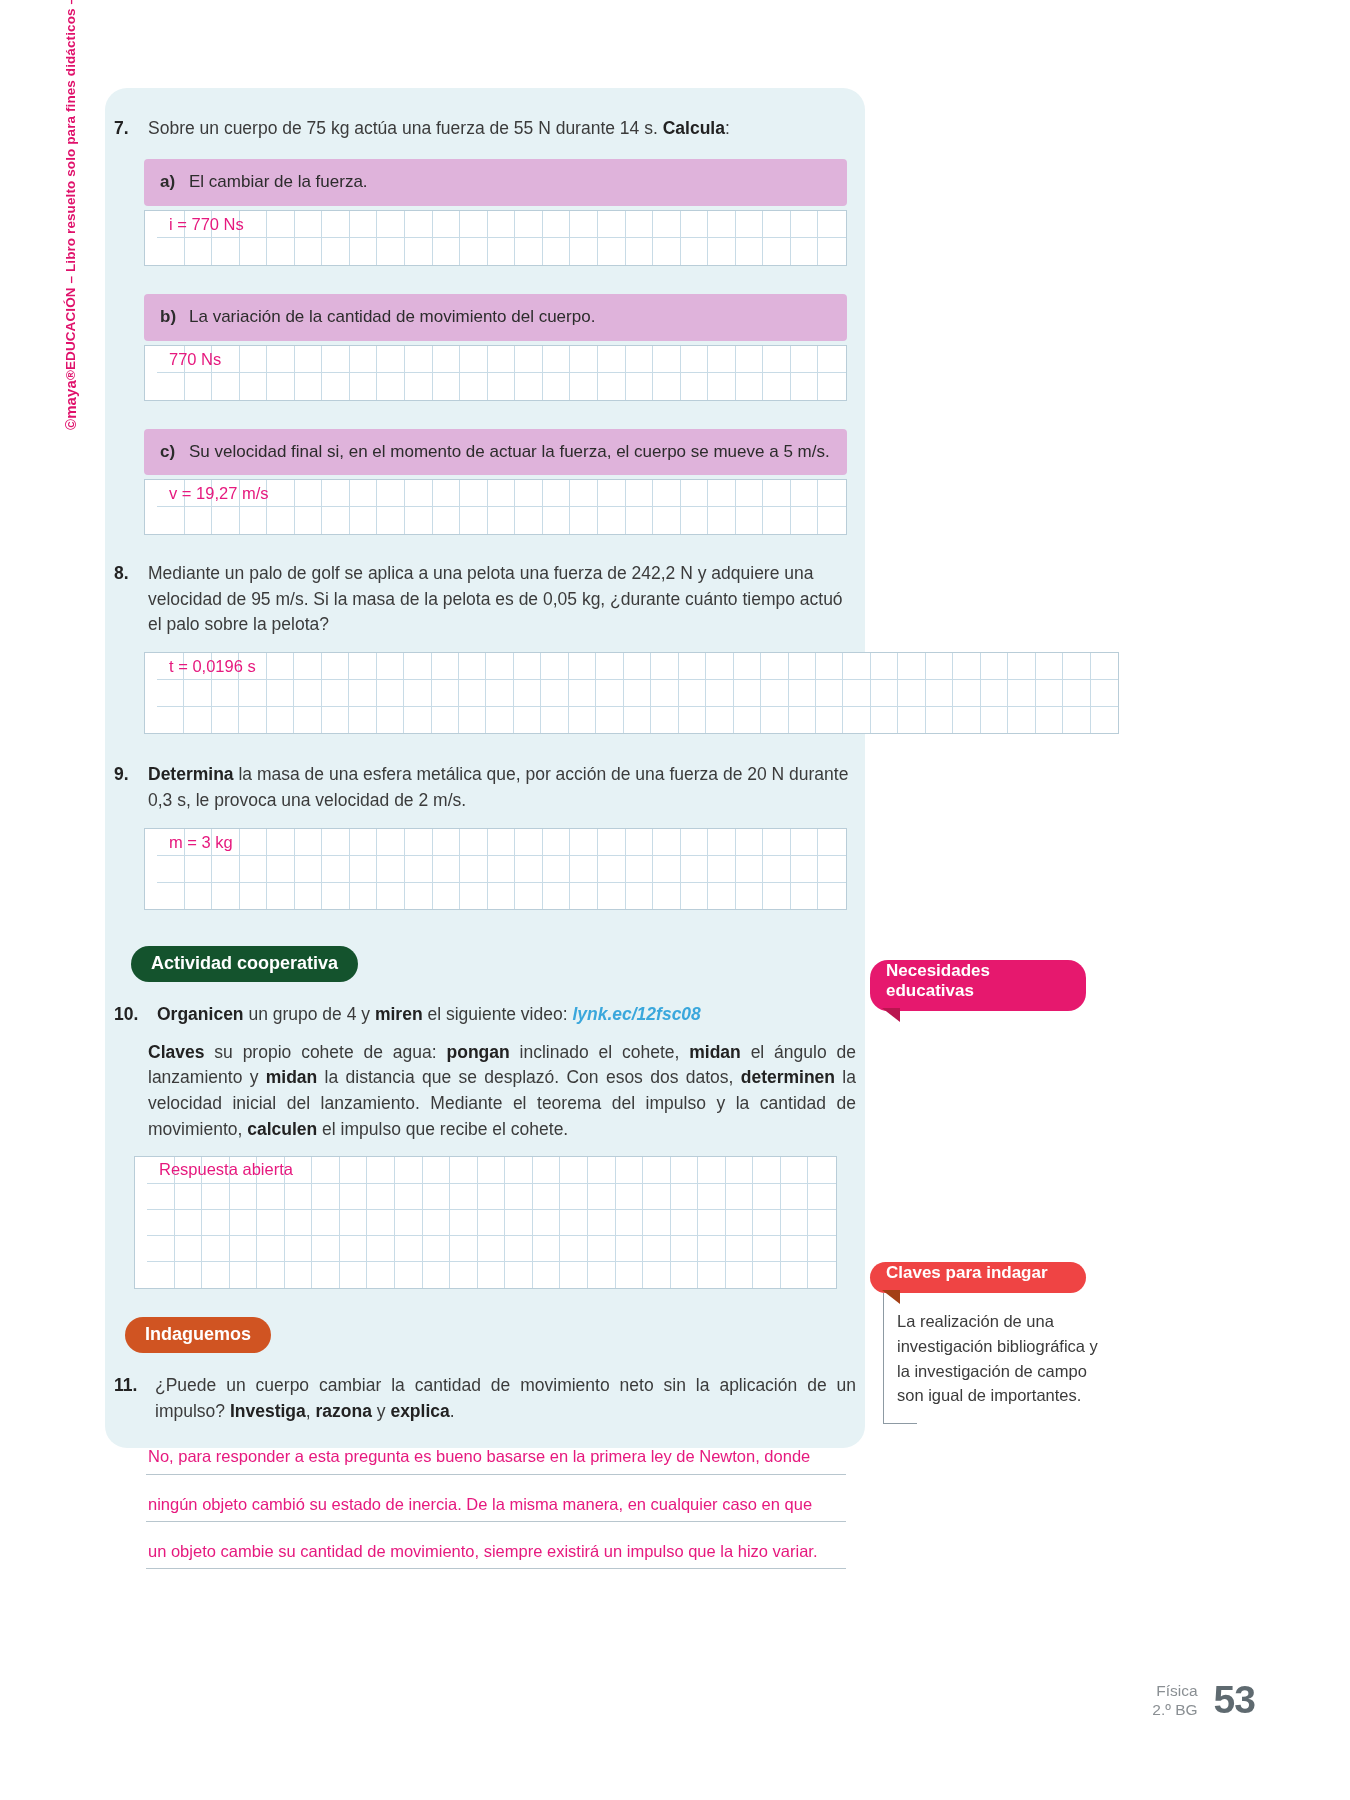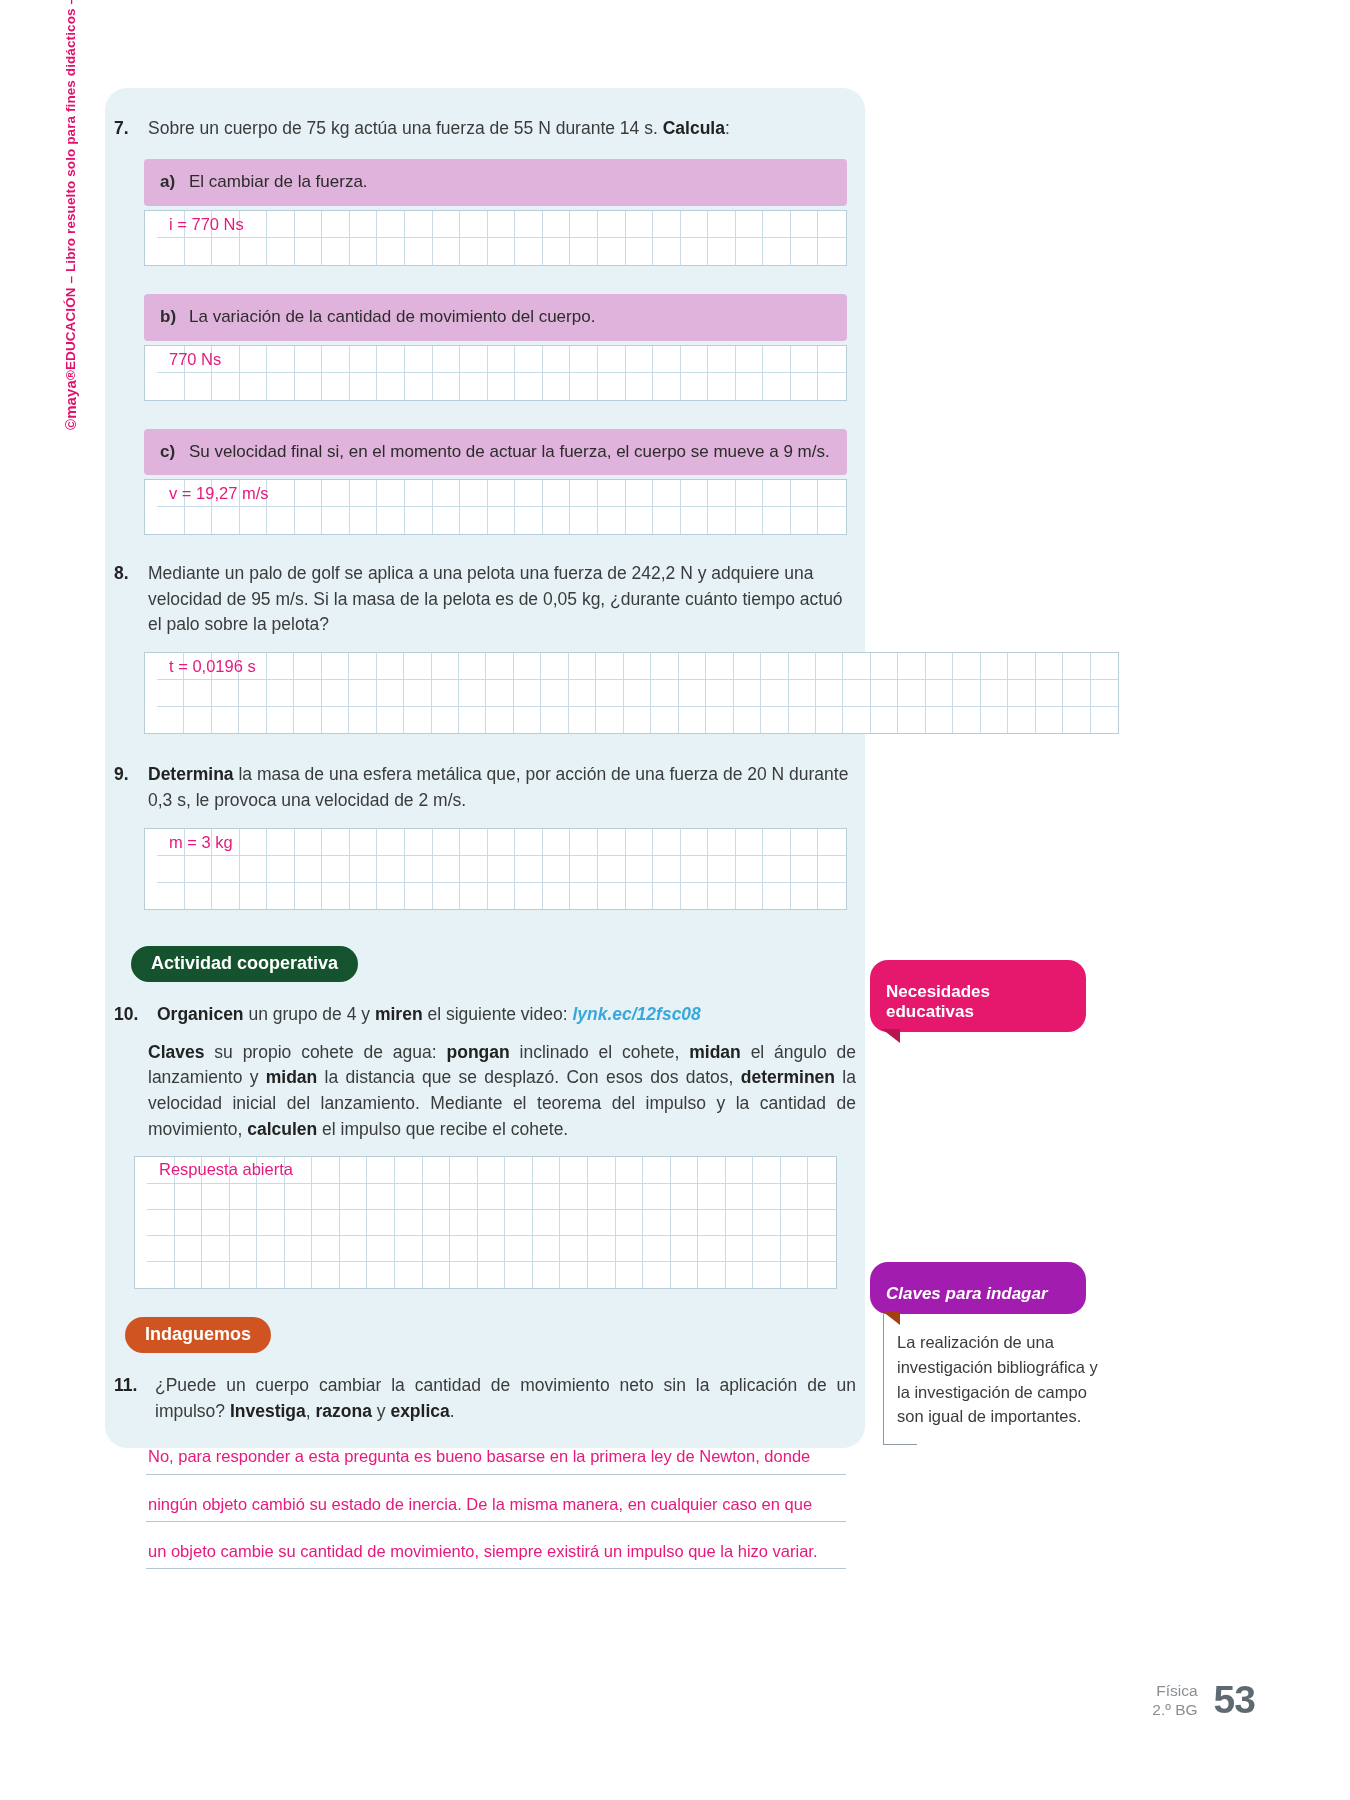--- a/index.html
+++ b/index.html
@@ -125,28 +125,28 @@
     line-height:1.3;
   }
 
   
   .callout{position:absolute;width:248px;}
   .callout .chead{
     position:relative;
     color:#fff;
     font-weight:bold;
     font-size:17px;
-    padding:22px 16px 10px 16px;
+    padding:1px 16px 10px 16px;
     border-radius:18px;
     display:inline-block;
     width:216px;
     box-sizing:border-box;
   }
   .chead-pink{background:#e6186e;}
-  .chead-orange{background:#a21caf;font-style:italic;}
+  .chead-orange{background:#ef4444;}
   .ctail{
     position:absolute;
     left:12px; bottom:-11px;
     width:18px;height:14px;
     clip-path:polygon(0 0,100% 0,100% 100%);
   }
   .ctail-pink{background:#b9154f;}
   .ctail-orange{background:#a43f15;}
   .cbody{
     border-left:1.5px solid #8d9aa3;
@@ -315,21 +315,21 @@
       <div class="cell" style="border-bottom: none;"></div>
       <div class="cell" style="border-bottom: none;"></div>
       <div class="cell" style="border-bottom: none;"></div>
       <div class="cell" style="border-bottom: none;"></div>
       <div class="cell" style="border-bottom: none;"></div>
       <div class="cell" style="border-right: none; border-bottom: none;"></div>
     </div>
 
   <div class="subq" style="margin:28px 0 0 39px;width:673px;">
     <span class="letter">c)</span>
-    <span>Su velocidad final si, en el momento de actuar la fuerza, el cuerpo se mueve a 9 m/s.</span>
+    <span>Su velocidad final si, en el momento de actuar la fuerza, el cuerpo se mueve a 5 m/s.</span>
   </div>
   <div class="grid" id="g7c" style="margin: 4px 0px 0px 39px; width: 703px; height: 56px; grid-template-columns: repeat(25, 1fr); grid-template-rows: repeat(2, 1fr);">
     <div class="ans" style="left:24px;top:4px;">v = 19,27 m/s</div>
   <div class="cell"></div>
       <div class="cell"></div>
       <div class="cell"></div>
       <div class="cell"></div>
       <div class="cell"></div>
       <div class="cell"></div>
       <div class="cell"></div>

